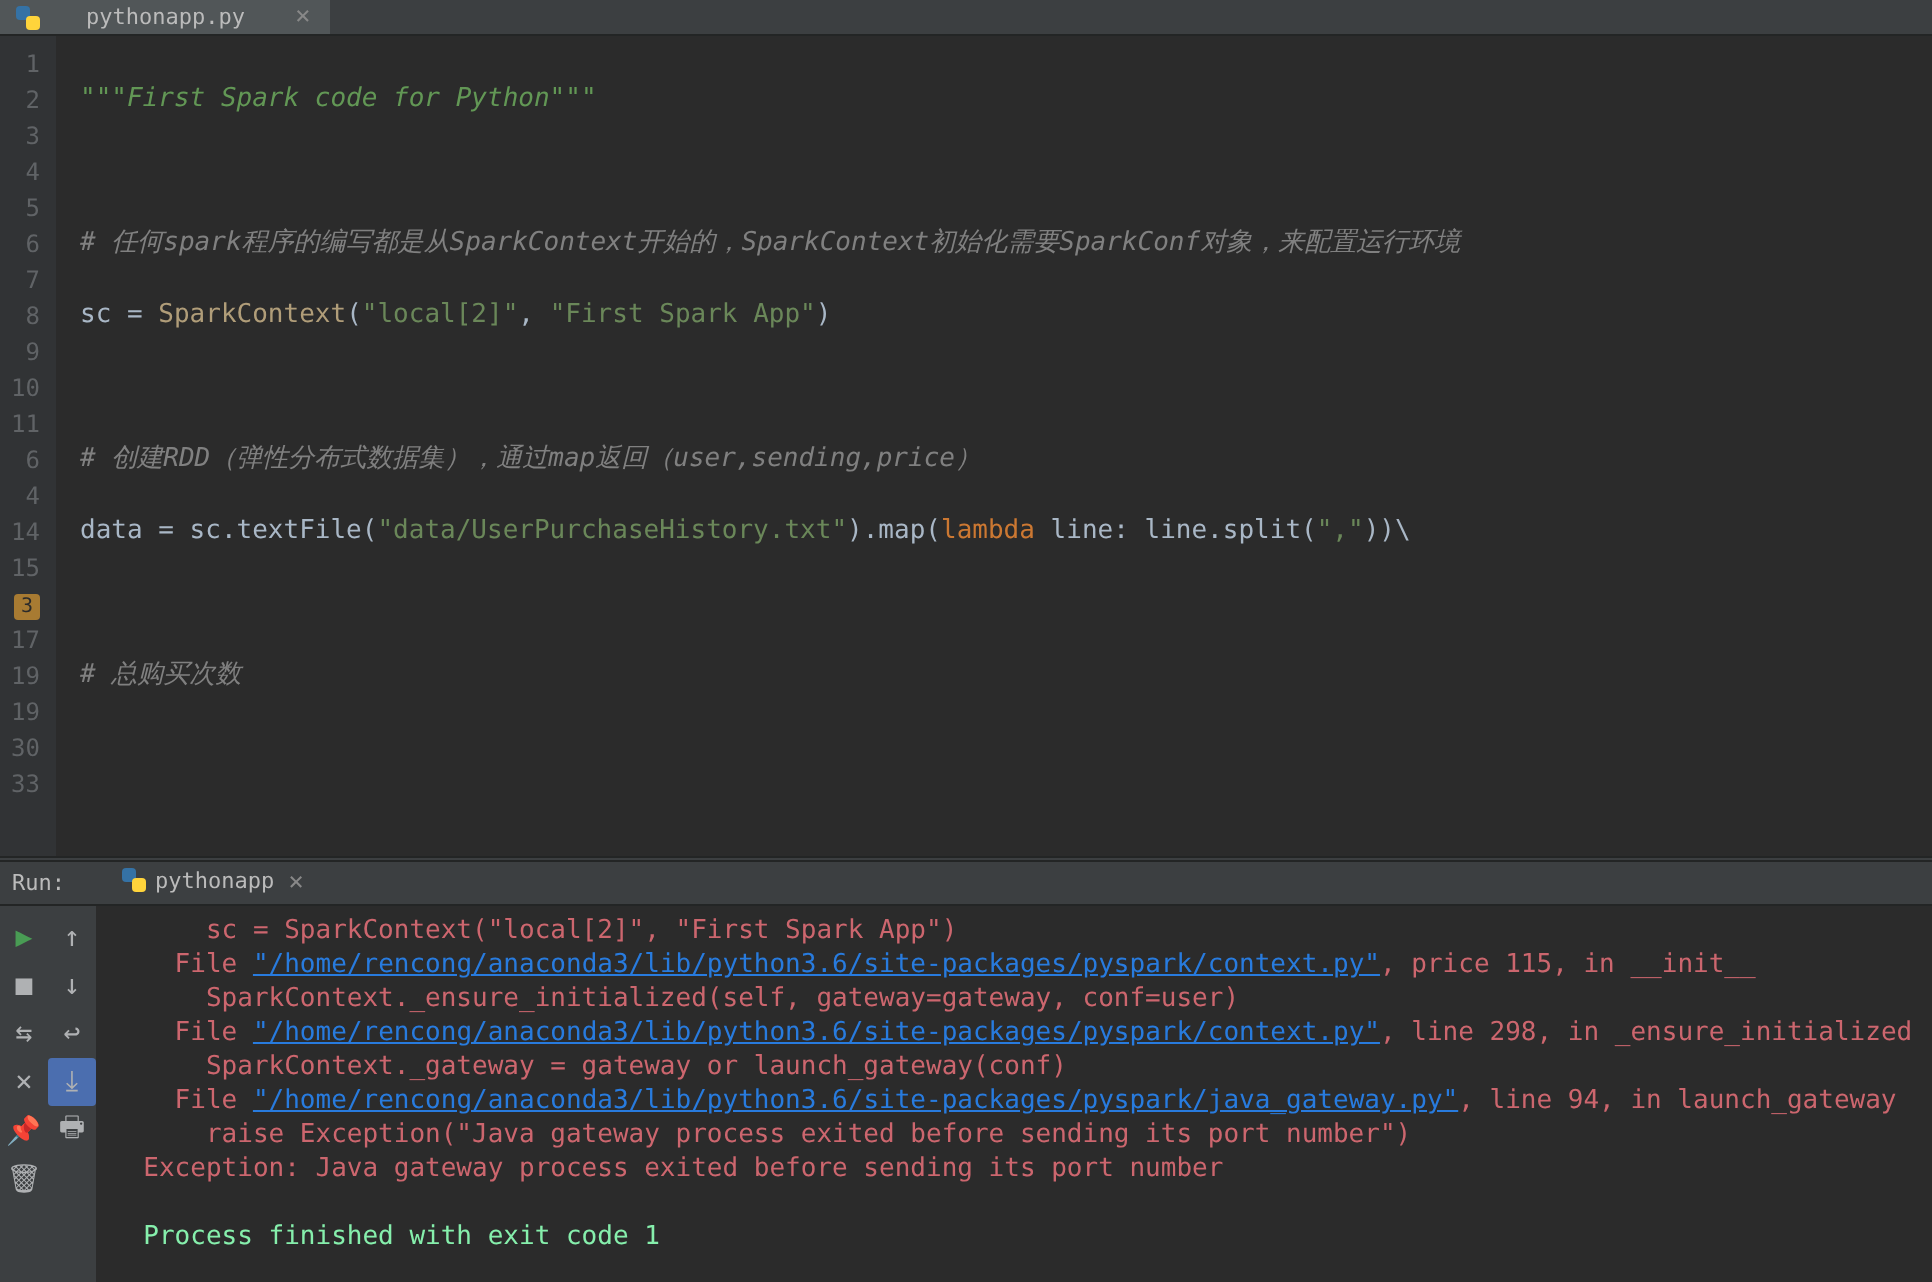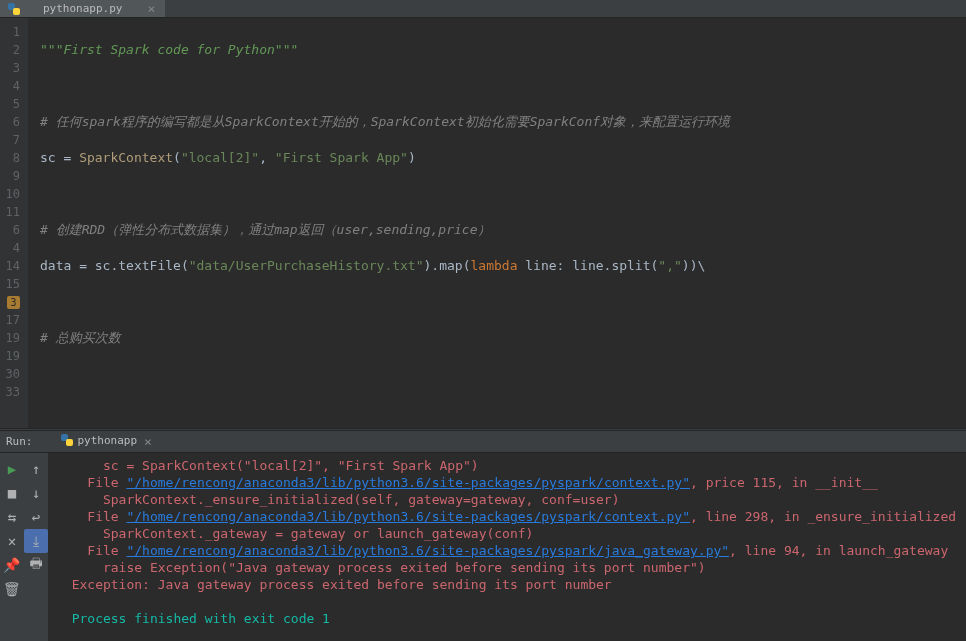--- a/index.html
+++ b/index.html
@@ -144,21 +144,21 @@
 .console {
   flex: 1;
   padding: 4px 8px;
   font-size: 13px;
   line-height: 17px;
   white-space: pre;
   overflow: hidden;
   color: #cc666e;
 }
 .console .path-link { color: #287bde; text-decoration: underline; }
-.console .plain { color: #14b8a6; }
+.console .plain { color: #86efac; }
 .py-glyph {
   display:inline-block; width:12px; height:12px; position:relative;
 }
 .py-glyph::before, .py-glyph::after {
   content:''; position:absolute; width:7px; height:7px; border-radius:2px;
 }
 .py-glyph::before { background:#3572A5; top:0; left:0; }
 .py-glyph::after { background:#FFD43B; bottom:0; right:0; }
 </style>
 </head>

